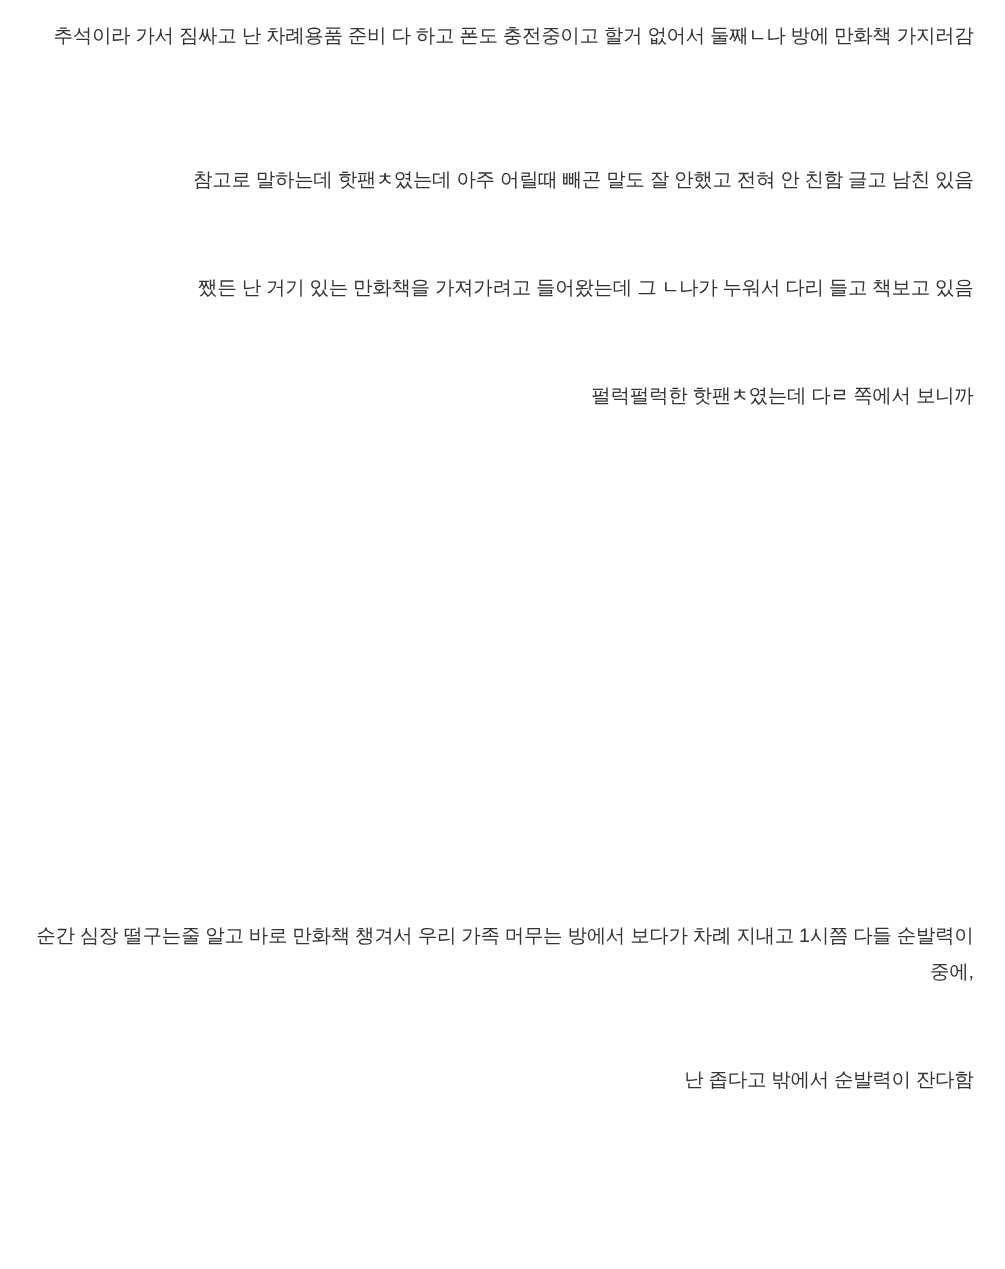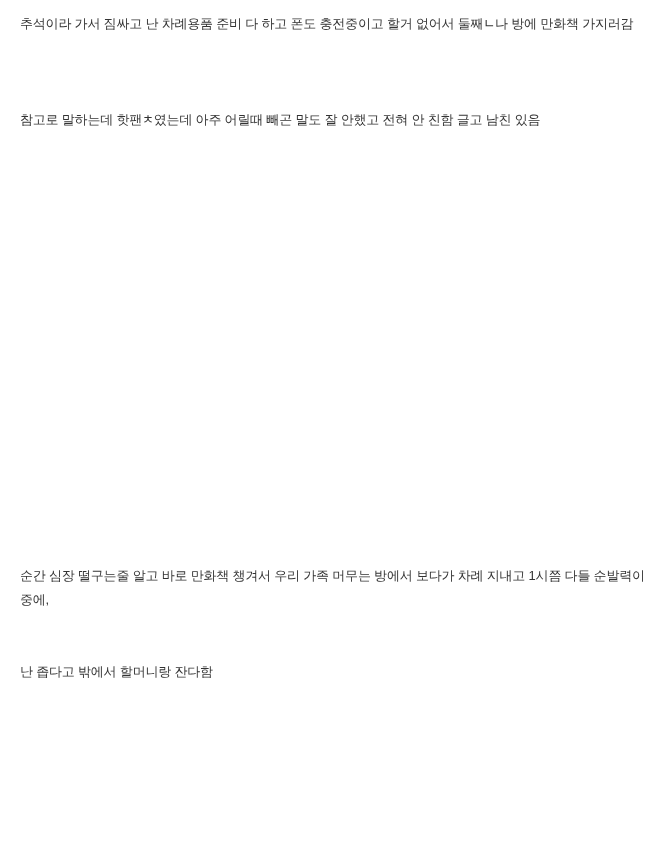--- a/index.html
+++ b/index.html
@@ -16,52 +16,55 @@
     box-sizing: border-box;
     width: 670px;
     padding: 12px 21px 12px 20px;
     font-family: "Liberation Sans", "DejaVu Sans", sans-serif;
     font-size: 13px;
     line-height: 24px;
     color: #333333;
     letter-spacing: -0.2px;
     word-break: keep-all;
     overflow-wrap: break-word;
+    text-align: right;
   }
   .line {
     margin: 0;
     padding: 0;
     min-height: 24px;
     white-space: pre-wrap;
   }
 </style>
 </head>
 <body>
 
 <div class="post">
     <p class="line">추석이라 가서 짐싸고 난 차례용품 준비 다 하고 폰도 충전중이고 할거 없어서 둘째ﾤ나 방에 만화책 가지러감</p>
     <p class="line"></p>
     <p class="line"></p>
     <p class="line"></p>
     <p class="line">참고로 말하는데 핫팬ﾺ였는데 아주 어릴때 빼곤 말도 잘 안했고 전혀 안 친함 글고 남친 있음</p>
     <p class="line"></p>
     <p class="line"></p>
+    <p class="line">쨌든 난 거기 있는 만화책을 가져가려고 들어왔는데 그 ﾤ나가 누워서 다리 들고 책보고 있음</p>
     <p class="line"></p>
     <p class="line"></p>
+    <p class="line">펄럭펄럭한 핫팬ﾺ였는데 다ﾩ 쪽에서 보니까</p>
     <p class="line"></p>
     <p class="line"></p>
     <p class="line"></p>
     <p class="line"></p>
     <p class="line"></p>
     <p class="line"></p>
     <p class="line"></p>
     <p class="line"></p>
     <p class="line"></p>
     <p class="line"></p>
     <p class="line"></p>
     <p class="line"></p>
     <p class="line"></p>
     <p class="line"></p>
     <p class="line">순간 심장 떨구는줄 알고 바로 만화책 챙겨서 우리 가족 머무는 방에서 보다가 차례 지내고 1시쯤 다들 순발력이 중에,</p>
     <p class="line"></p>
     <p class="line"></p>
-    <p class="line">난 좁다고 밖에서 할머니랑 잔다함</p>
+    <p class="line">난 좁다고 밖에서 순발력이 잔다함</p>
   </div>
 
 </body></html>

